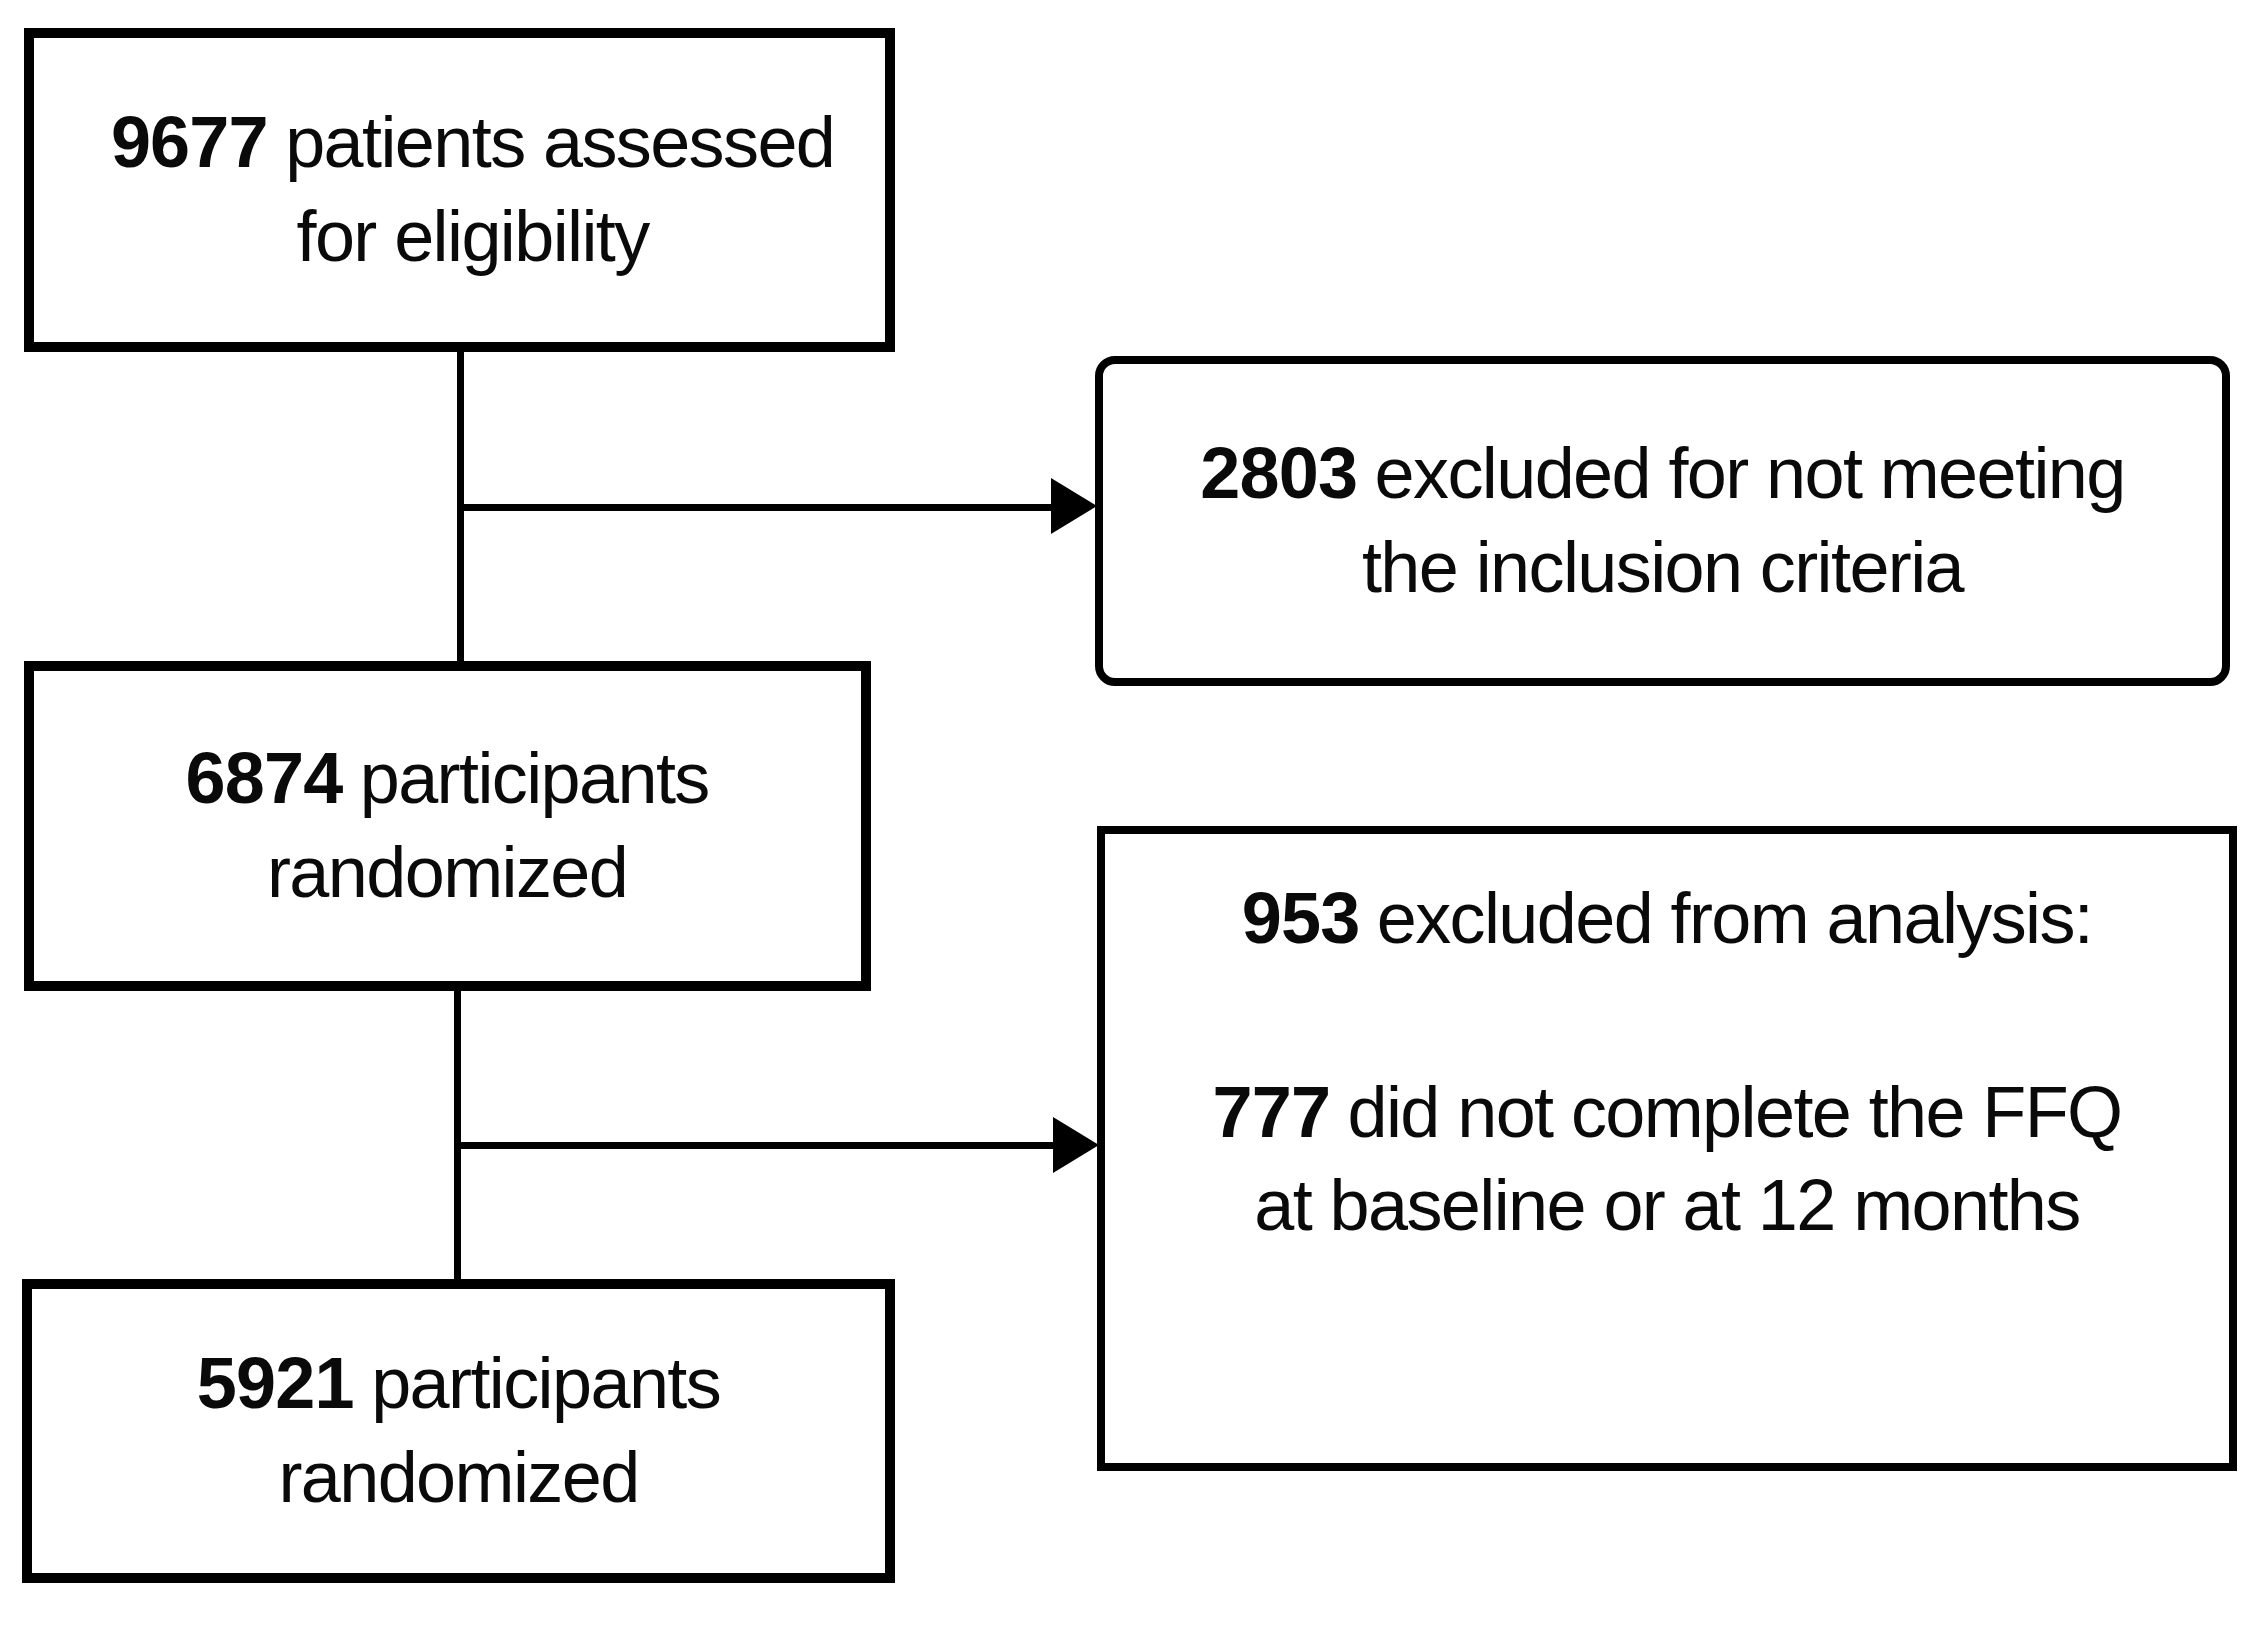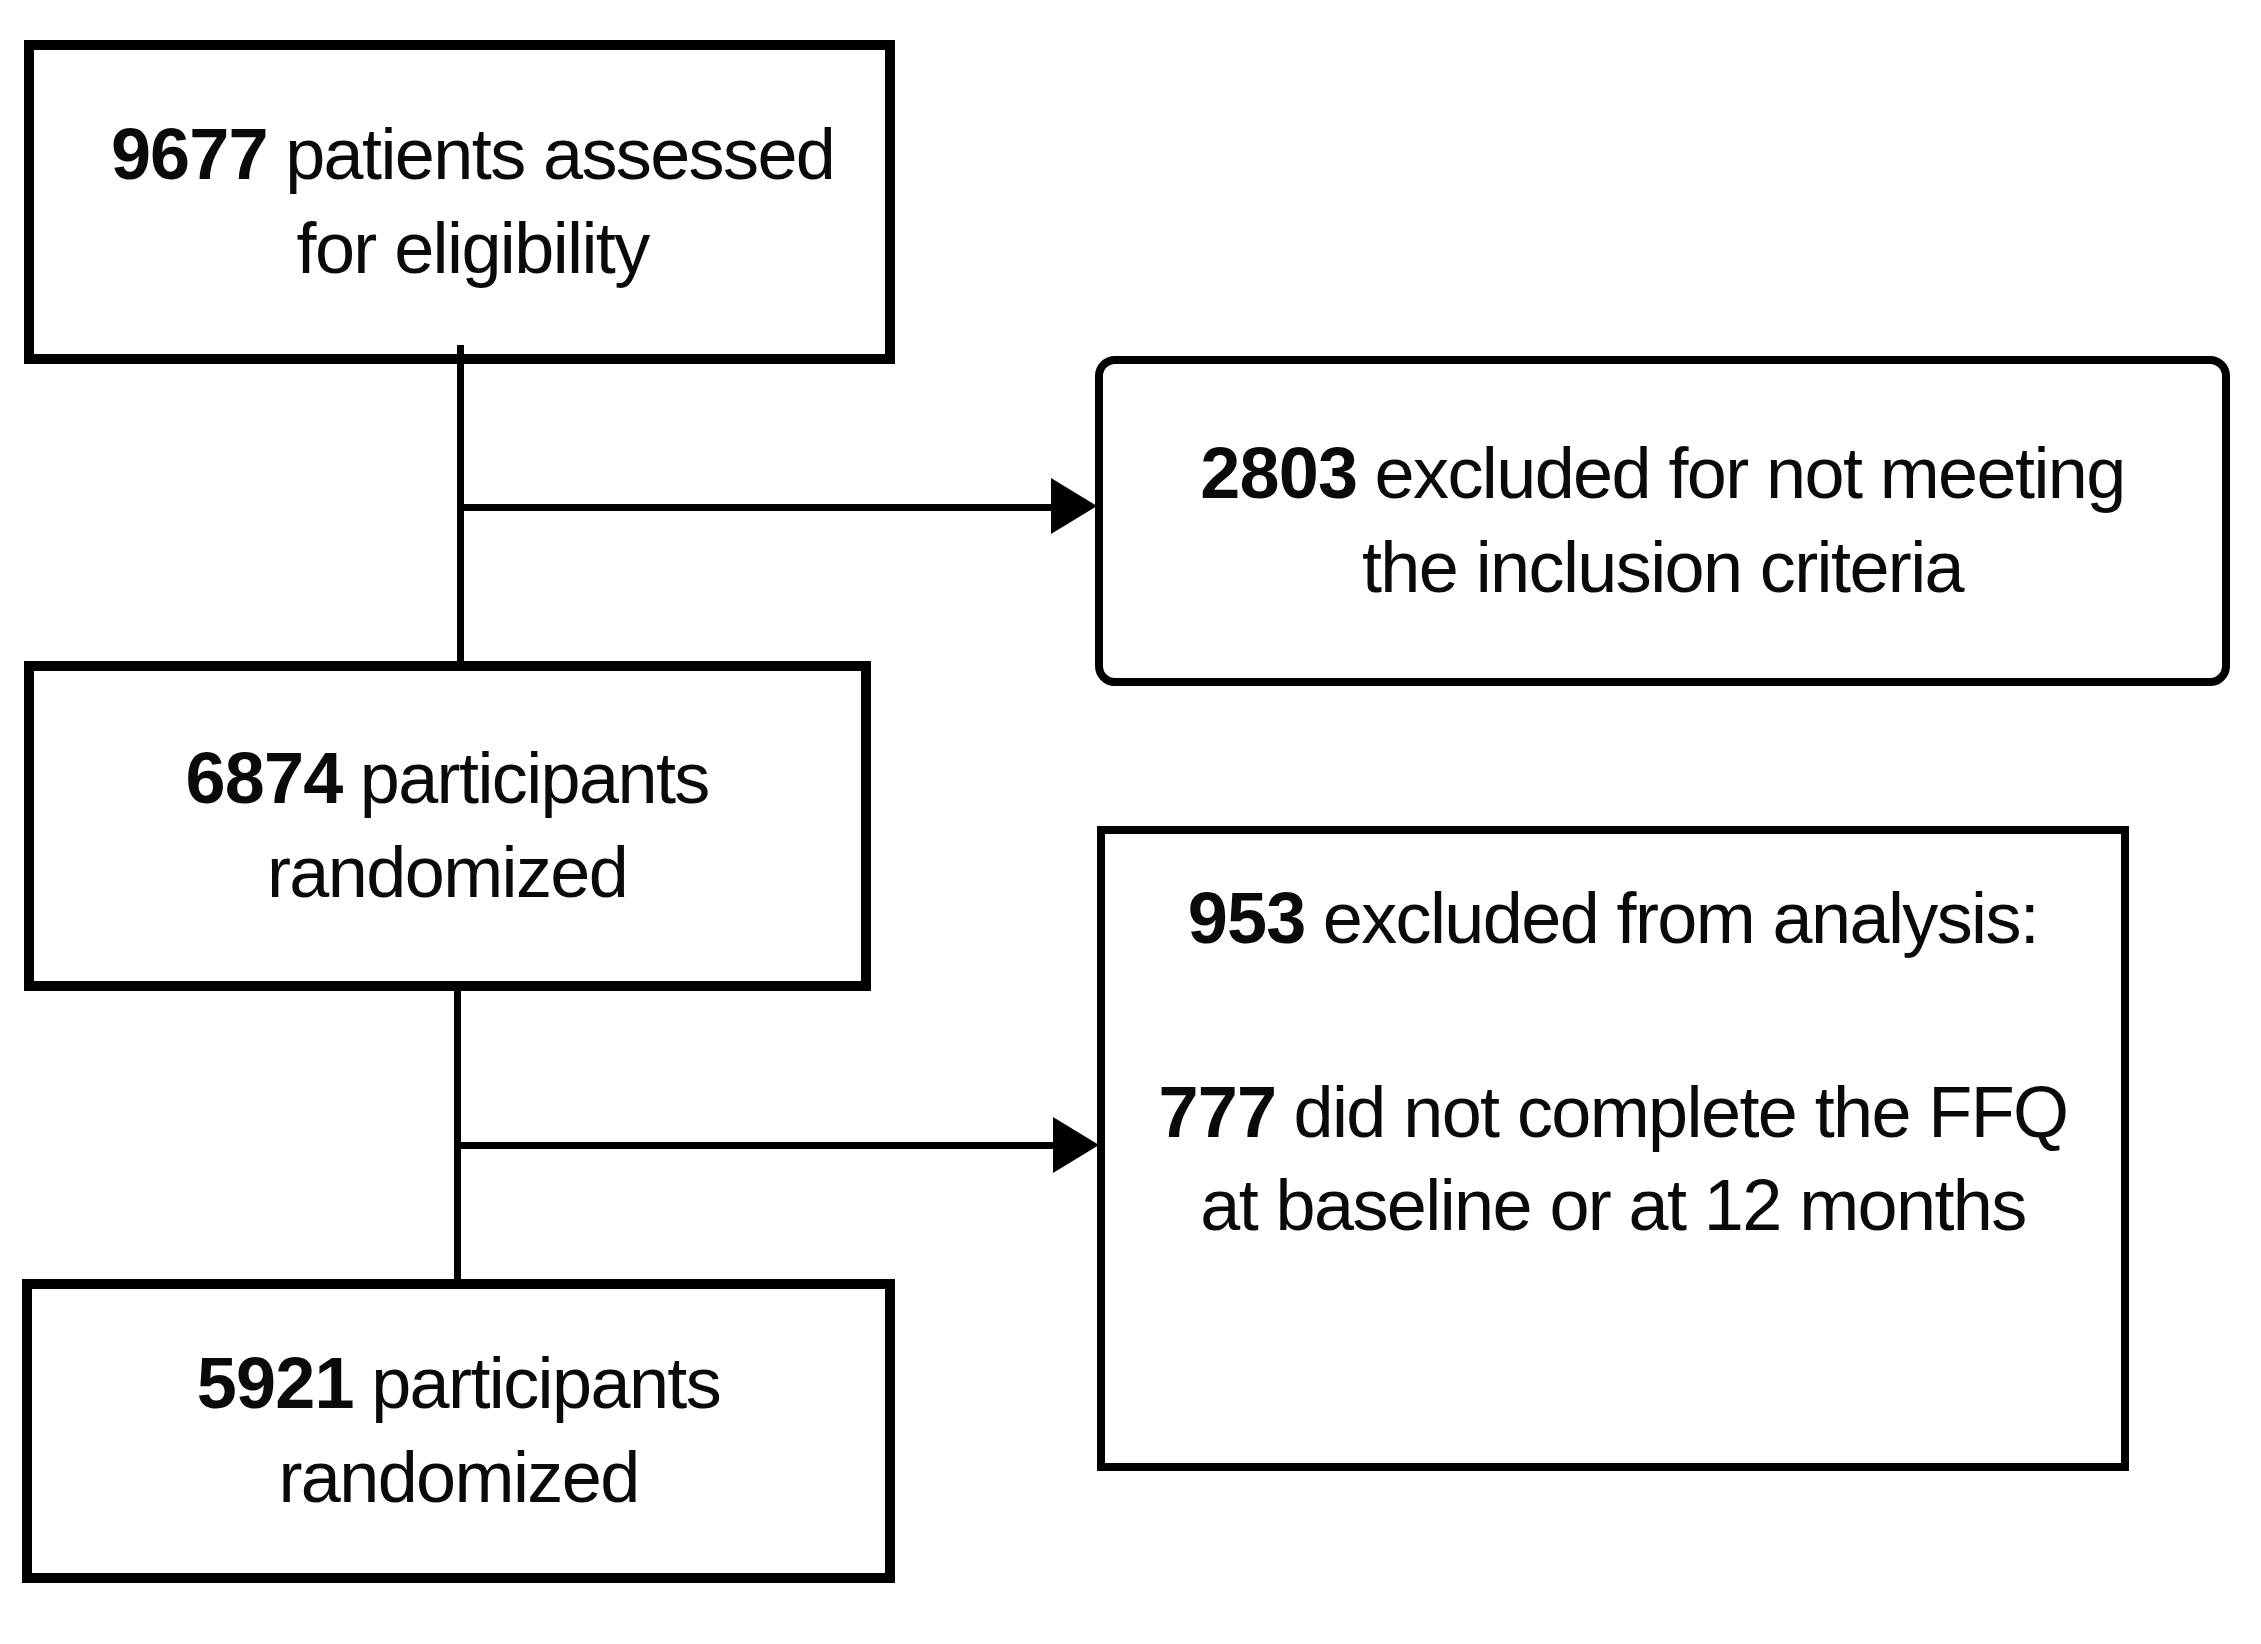--- a/index.html
+++ b/index.html
@@ -53,21 +53,21 @@
     border-top: 28px solid transparent;
     border-bottom: 28px solid transparent;
     border-left: 46px solid #000000;
   }
 </style>
 </head>
 <body>
 
 <div class="canvas">
 
-  <div class="box" style="left:23.6px; top:40px; width:871px; height:324px;padding-left:27px;">
+  <div class="box" style="left:23.6px; top:28px; width:871px; height:324px;padding-left:27px;">
     <div class="box-text"><span class="num">9677</span><span>patients assessed
 for eligibility</span></div>
   </div>
 
   <div class="connector" style="left:457px; top:345px; width:7px; height:321px;"></div>
 
   <div class="connector" style="left:457px; top:504px; width:594px; height:7px;"></div>
   <div class="arrowhead" style="left:1051px; top:478px;"></div>
 
   <div class="box thin-border" style="left:1095px; top:356px; width:1135px; height:330px;border-radius:20px;">
@@ -78,21 +78,21 @@
   <div class="box" style="left:23.6px; top:661px; width:847px; height:330px;">
     <div class="box-text"><span class="num">6874</span><span>participants
 randomized</span></div>
   </div>
 
   <div class="connector" style="left:454px; top:987px; width:7px; height:296px;"></div>
 
   <div class="connector" style="left:454px; top:1142px; width:599px; height:7px;"></div>
   <div class="arrowhead" style="left:1053px; top:1117px;"></div>
 
-  <div class="box thin-border" style="left:1097px; top:826px; width:1032px; height:645px; justify-content:flex-start; padding-top:38px;">
+  <div class="box thin-border" style="left:1097px; top:826px; width:1140px; height:645px; justify-content:flex-start; padding-top:38px;">
     <div class="box-text group"><span class="num">953</span><span>excluded from analysis:</span></div>
     <div class="box-text group gap-before"><span class="num">777</span><span>did not complete the FFQ
 at baseline or at 12 months</span></div>
   </div>
 
   <div class="box" style="left:22px; top:1279px; width:873px; height:304px;">
     <div class="box-text"><span class="num">5921</span><span>participants
 randomized</span></div>
   </div>
 

